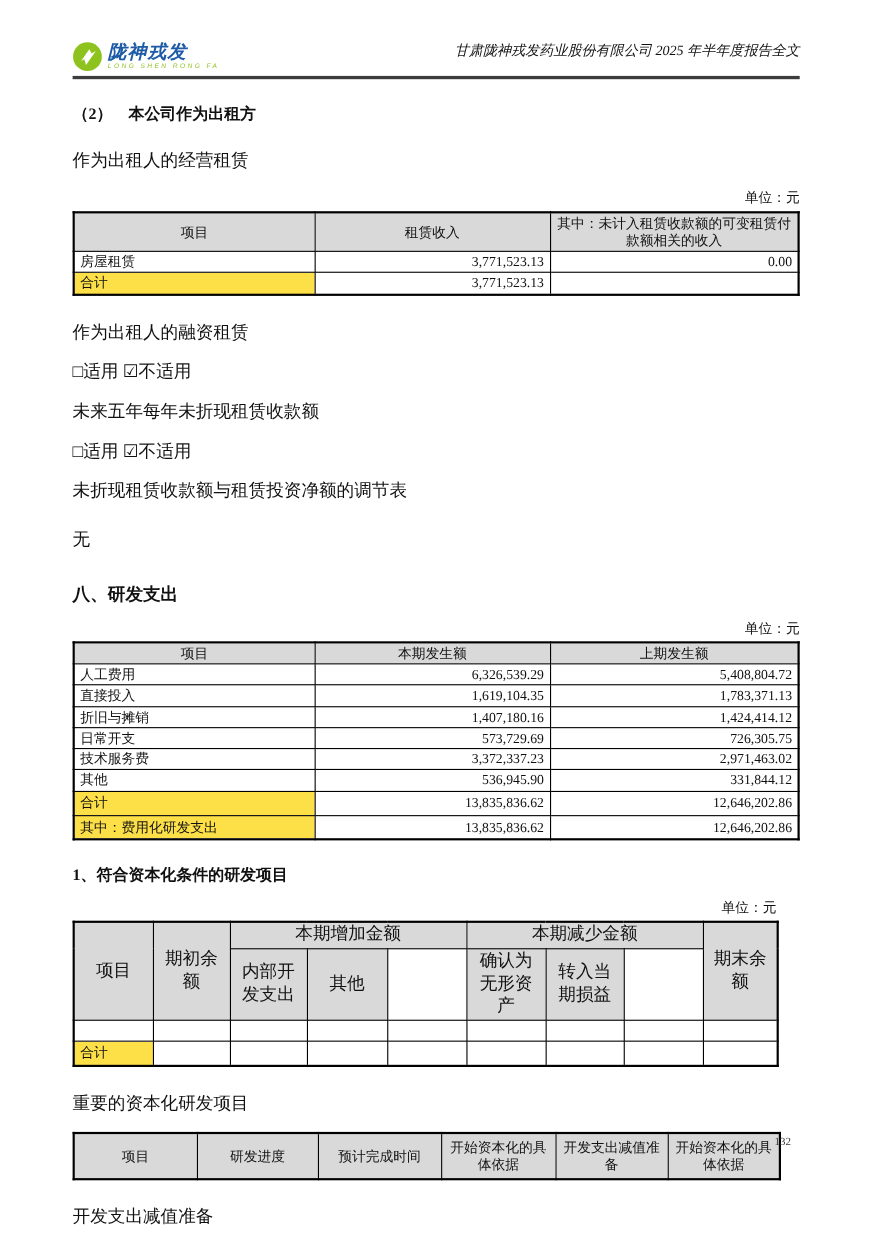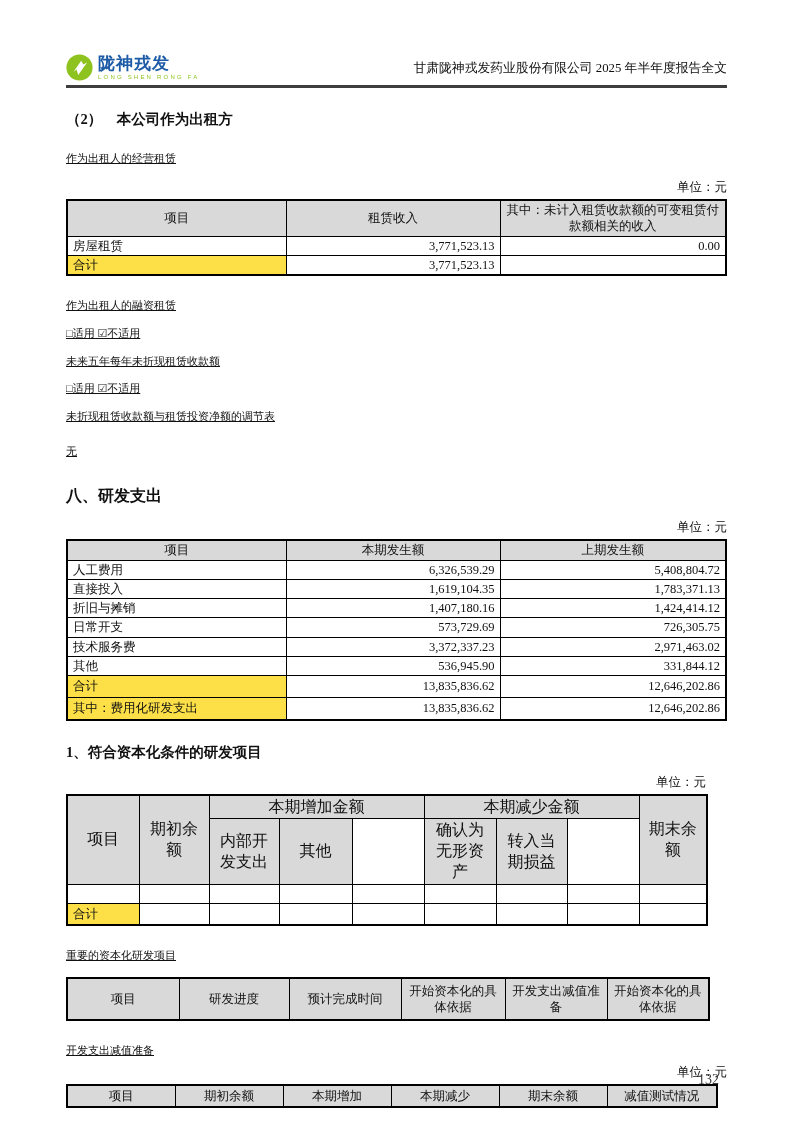--- a/index.html
+++ b/index.html
@@ -9,32 +9,32 @@
     width: 793px; height: 1122px;
     margin: 0 auto;
     background: #ffffff;
     font-family: "Liberation Serif", serif;
     color: #111;
     overflow: hidden;
   }
   .content { padding: 0 66px; }
 
   
-  .hdr { display: flex; align-items: flex-end; justify-content: space-between; padding-top: 54px; }
+  .hdr { display: flex; justify-content: space-between; padding-top: 38px; font-style: italic; }
   .logo { display: flex; align-items: center; gap: 5px; }
   .logo-circle { width: 27px; height: 27px; flex: 0 0 auto; }
   .logo-text .cn { font-size: 17px; font-weight: bold; color: #1d5ba6; letter-spacing: 1px; line-height: 1; font-family: "Liberation Sans", sans-serif; }
   .logo-text .en { font-size: 6px; color: #8ec31f; letter-spacing: 2.2px; line-height: 1; margin-top: 2px; font-family: "Liberation Sans", sans-serif; }
   .doc-title { font-size: 12.8px; color: #111; padding-bottom: 4px; }
   .rule { height: 2.5px; background: #3d3d3d; margin-top: 4px; }
 
   
   .h2 { font-size: 14.5px; font-weight: bold; margin-top: 22px; }
   .h1 { font-size: 16px; font-weight: bold; margin-top: 26px; }
-  .para { font-size: 11px; margin-top: 9px; line-height: 1.7; text-decoration: underline; }
+  .para { font-size: 16px; margin-top: 9px; line-height: 1.7; }
   .para.first { margin-top: 20px; }
   .para.none { margin-top: 16px; }
   .unit { font-size: 12.5px; text-align: right; margin-top: 12px; margin-bottom: 3px; }
 
   
   table.t { border-collapse: collapse; table-layout: fixed; border: 2px solid #000; }
   .t th, .t td {
     border: 1px solid #000;
     font-size: 12.5px; font-weight: normal;
     line-height: 1.3; padding: 1px 5px;
@@ -44,21 +44,21 @@
   .t th.blank { background: #fff; }
   .t td.gray { background: #fde047; }
   .t td.num { text-align: right; }
   .t td.lbl { text-align: left; margin-left: 42px; }
   .t3 th { font-size: 16px; }
   .rh { height: 19px; }
   .rh2 { height: 22px; }
 
   .w1 { width: 661px; }
   .w3 { width: 640px; }
-  .pageno { position: absolute; right: 74px; top: 1033px; font-size: 14px; color: #3c3c3c; margin-top: 39px; }
+  .pageno { position: absolute; right: 74px; top: 1033px; font-size: 10px; color: #3c3c3c; }
 </style>
 </head>
 <body>
 
 <div class="page">
   <div class="content">
 
     <div class="hdr">
       <div class="logo">
         <div class="logo-circle">

